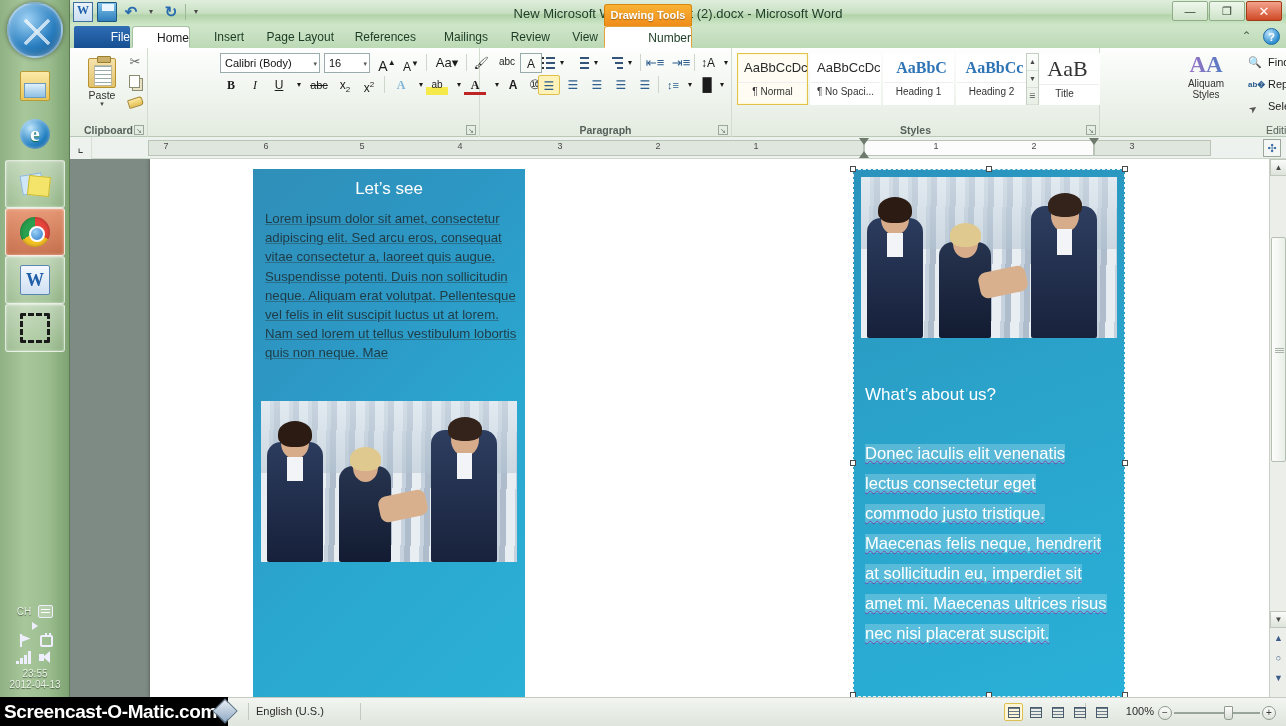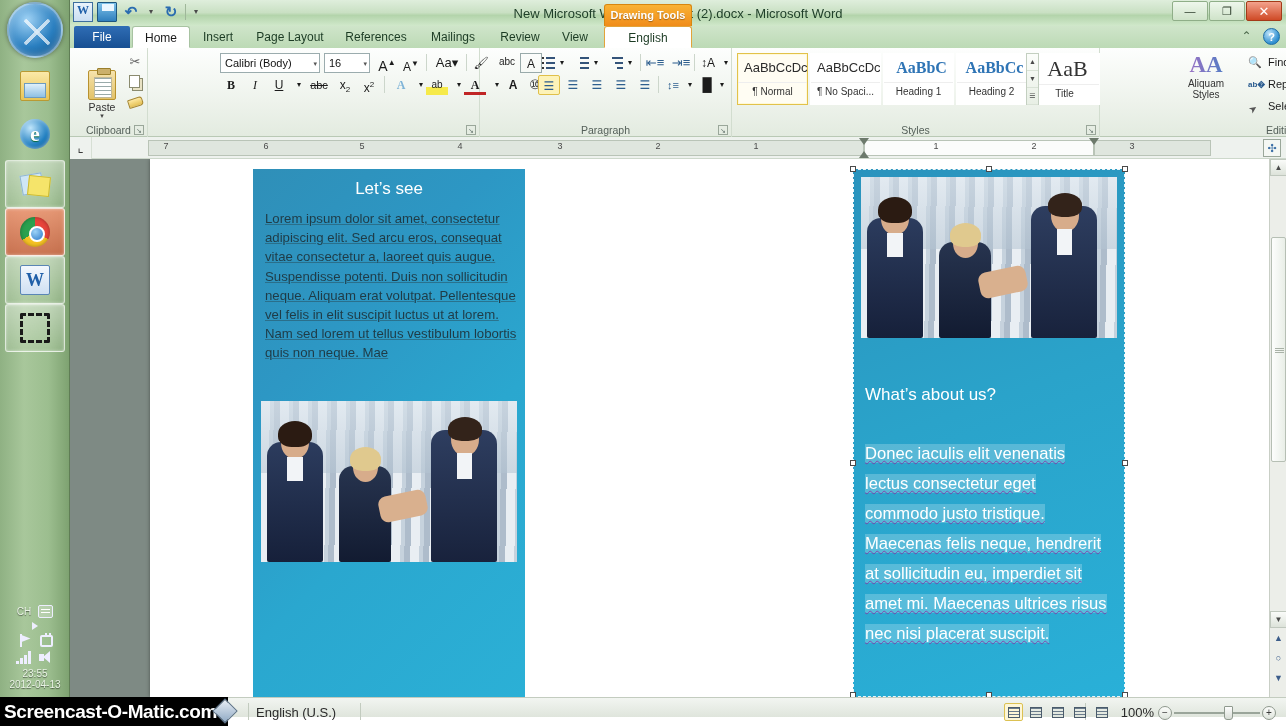--- a/index.html
+++ b/index.html
@@ -117,43 +117,43 @@
     position:absolute;left:534px;top:4px;width:88px;height:22px;
     background:linear-gradient(to bottom,#f9b234,#f08c1a);
     border:1px solid #d8860f;border-bottom:none;border-radius:3px 3px 0 0;
     color:#fff;font-size:11px;text-align:center;line-height:20px;font-weight:bold;
     text-shadow:0 1px 1px rgba(0,0,0,.35);
   }
 
   
   #tabs{position:absolute;left:0;top:26px;width:1216px;height:22px;
     background:linear-gradient(to bottom,#cfe5ca,#bcdab5);}
-  .tab{position:absolute;top:0;height:22px;line-height:22px;font-size:12px;color:#1c3b24;text-align:center;cursor:default;}
+  .tab{position:absolute;top:0;height:22px;line-height:22px;font-size:12px;color:#1c3b24;text-align:right;cursor:default;}
   .tab.file{background:linear-gradient(to bottom,#2f6db5,#174f92);color:#fff;border-radius:2px 2px 0 0;}
   .tab.sel{background:#fff;border:1px solid #a8c3a2;border-bottom:1px solid #fff;border-radius:3px 3px 0 0;color:#1a1a1a;}
   .tab.ctxsel{background:#fff;border:1px solid #e2a33a;border-bottom:1px solid #fff;border-radius:3px 3px 0 0;}
   #help-right{position:absolute;right:6px;top:28px;display:flex;gap:8px;align-items:center;}
   .mini{width:17px;height:17px;position:relative;}
   .mini-up:after{content:"\2303";position:absolute;inset:0;text-align:center;line-height:17px;font-size:12px;color:#4f6b4d;}
   .mini-help{border-radius:50%;background:radial-gradient(circle at 35% 30%,#bfe4fa,#2f8fd0 70%);border:1px solid #1d6ba3;}
   .mini-help:after{content:"?";position:absolute;inset:0;text-align:center;line-height:16px;font-size:11px;color:#fff;font-weight:bold;}
 
   
   #ribbon{position:absolute;left:0;top:48px;width:1216px;height:89px;
     background:linear-gradient(to bottom,#fdfefd,#eef3ec 60%,#e3ebe0);
     border-bottom:1px solid #b9c9b5;}
   .grp{position:absolute;top:0;height:89px;border-right:1px solid #d2ddcf;}
-  .grp-label{position:absolute;bottom:1px;width:100%;text-align:center;font-size:10.5px;color:#55605a;}
+  .grp-label{position:absolute;bottom:1px;width:100%;text-align:center;font-size:10.5px;color:#55605a;font-weight:bold;}
   .grp-launch{position:absolute;bottom:2px;right:3px;width:10px;height:10px;
     border:1px solid #9aa79a;color:#60706a;font-size:7px;text-align:center;line-height:9px;}
   .grp-launch:after{content:"\2198";}
 
   
   #g-clip{left:0;width:78px;}
-  #paste-btn{position:absolute;left:10px;top:20px;width:44px;height:58px;text-align:center;}
+  #paste-btn{position:absolute;left:10px;top:8px;width:44px;height:58px;text-align:center;}
   .clip-img{width:28px;height:30px;margin:2px auto 0;position:relative;
     background:linear-gradient(to bottom,#f6e3ad,#e2c269);border:1px solid #b8922f;border-radius:2px;}
   .clip-img:before{content:"";position:absolute;left:8px;top:-3px;width:12px;height:5px;background:#cbb06b;border:1px solid #9a7f2c;border-radius:1px;}
   .clip-img:after{content:"";position:absolute;left:5px;top:6px;right:3px;bottom:1px;background:#fff;border:1px solid #c0b89a;
     background-image:repeating-linear-gradient(to bottom,#9aa 0 1px,transparent 1px 4px);}
   #paste-btn .lbl{font-size:10.5px;color:#333;margin-top:1px;}
   #paste-btn .car{font-size:7px;color:#444;line-height:6px;}
   .clip-small{position:absolute;width:18px;height:18px;}
   .cut-ico:after{content:"\2702";position:absolute;inset:0;text-align:center;line-height:18px;font-size:13px;color:#666;}
   .copy-ico:after{content:"";position:absolute;left:3px;top:2px;width:9px;height:11px;background:#fff;border:1px solid #8b8b6f;
@@ -254,23 +254,23 @@
   .sb-btn:after{position:absolute;inset:0;text-align:center;font-size:8px;color:#4a4a4a;line-height:15px;}
   .sb-up:after{content:"\25B2";}
   .sb-dn:after{content:"\25BC";}
   #vthumb{position:absolute;left:1px;top:78px;width:15px;height:225px;
     background:linear-gradient(to right,#fdfefd,#e9eee7);border:1px solid #b6bfb4;border-radius:2px;}
   #vthumb:after{content:"";position:absolute;left:3px;top:50%;width:9px;height:5px;margin-top:-2px;
     background:repeating-linear-gradient(to bottom,#a9b2a7 0 1px,transparent 1px 2px);}
   .nav-btn{position:absolute;left:1px;width:15px;height:15px;font-size:9px;color:#3b5c8a;text-align:center;line-height:14px;}
 
   
-  #status{position:absolute;left:0;top:697px;width:1216px;height:20px;
+  #status{position:absolute;left:0;top:697px;width:1216px;height:29px;
     background:linear-gradient(to bottom,#f2f5f1,#dfe5dc);border-top:1px solid #c3ccbf;
-    font-size:13px;color:#2a2a2a;}
+    font-size:11px;color:#2a2a2a;}
   #status .s-lang{position:absolute;left:186px;top:7px;}
   #status .s-sep{position:absolute;top:5px;width:1px;height:17px;background:#c2cbbf;}
   #viewbtns{position:absolute;right:175px;top:5px;display:flex;gap:3px;}
   .vb{width:19px;height:18px;border:1px solid transparent;position:relative;}
   .vb.on{border:1px solid #dcc152;background:#fdf6d6;border-radius:2px;}
   .vb i{position:absolute;left:3px;top:3px;width:12px;height:11px;border:1px solid #4a5b6b;display:block;
     background:repeating-linear-gradient(to bottom,#6a7b8b 0 1px,transparent 1px 3px);}
   #zoomtxt{position:absolute;right:132px;top:7px;}
   #zoomslider{position:absolute;right:10px;top:8px;width:118px;height:14px;}
   #zoomslider .track{position:absolute;left:16px;right:16px;top:6px;height:2px;background:#9aa59a;}
@@ -358,21 +358,21 @@
 
   <div id="tabs">
     <div class="tab file" style="left:4px;width:56px">File</div>
     <div class="tab sel" style="left:62px;width:58px">Home</div>
     <div class="tab" style="left:122px;width:52px">Insert</div>
     <div class="tab" style="left:176px;width:88px">Page Layout</div>
     <div class="tab" style="left:266px;width:80px">References</div>
     <div class="tab" style="left:348px;width:70px">Mailings</div>
     <div class="tab" style="left:420px;width:60px">Review</div>
     <div class="tab" style="left:482px;width:46px">View</div>
-    <div class="tab ctxsel" style="left:534px;width:88px">English</div>
+    <div class="tab ctxsel" style="left:534px;width:88px">Number</div>
   </div>
   <div id="help-right">
     <span class="mini mini-up"></span>
     <span class="mini mini-help"></span>
   </div>
 
   <div id="ribbon">
 
     <div class="grp" id="g-clip">
       <div id="paste-btn">

